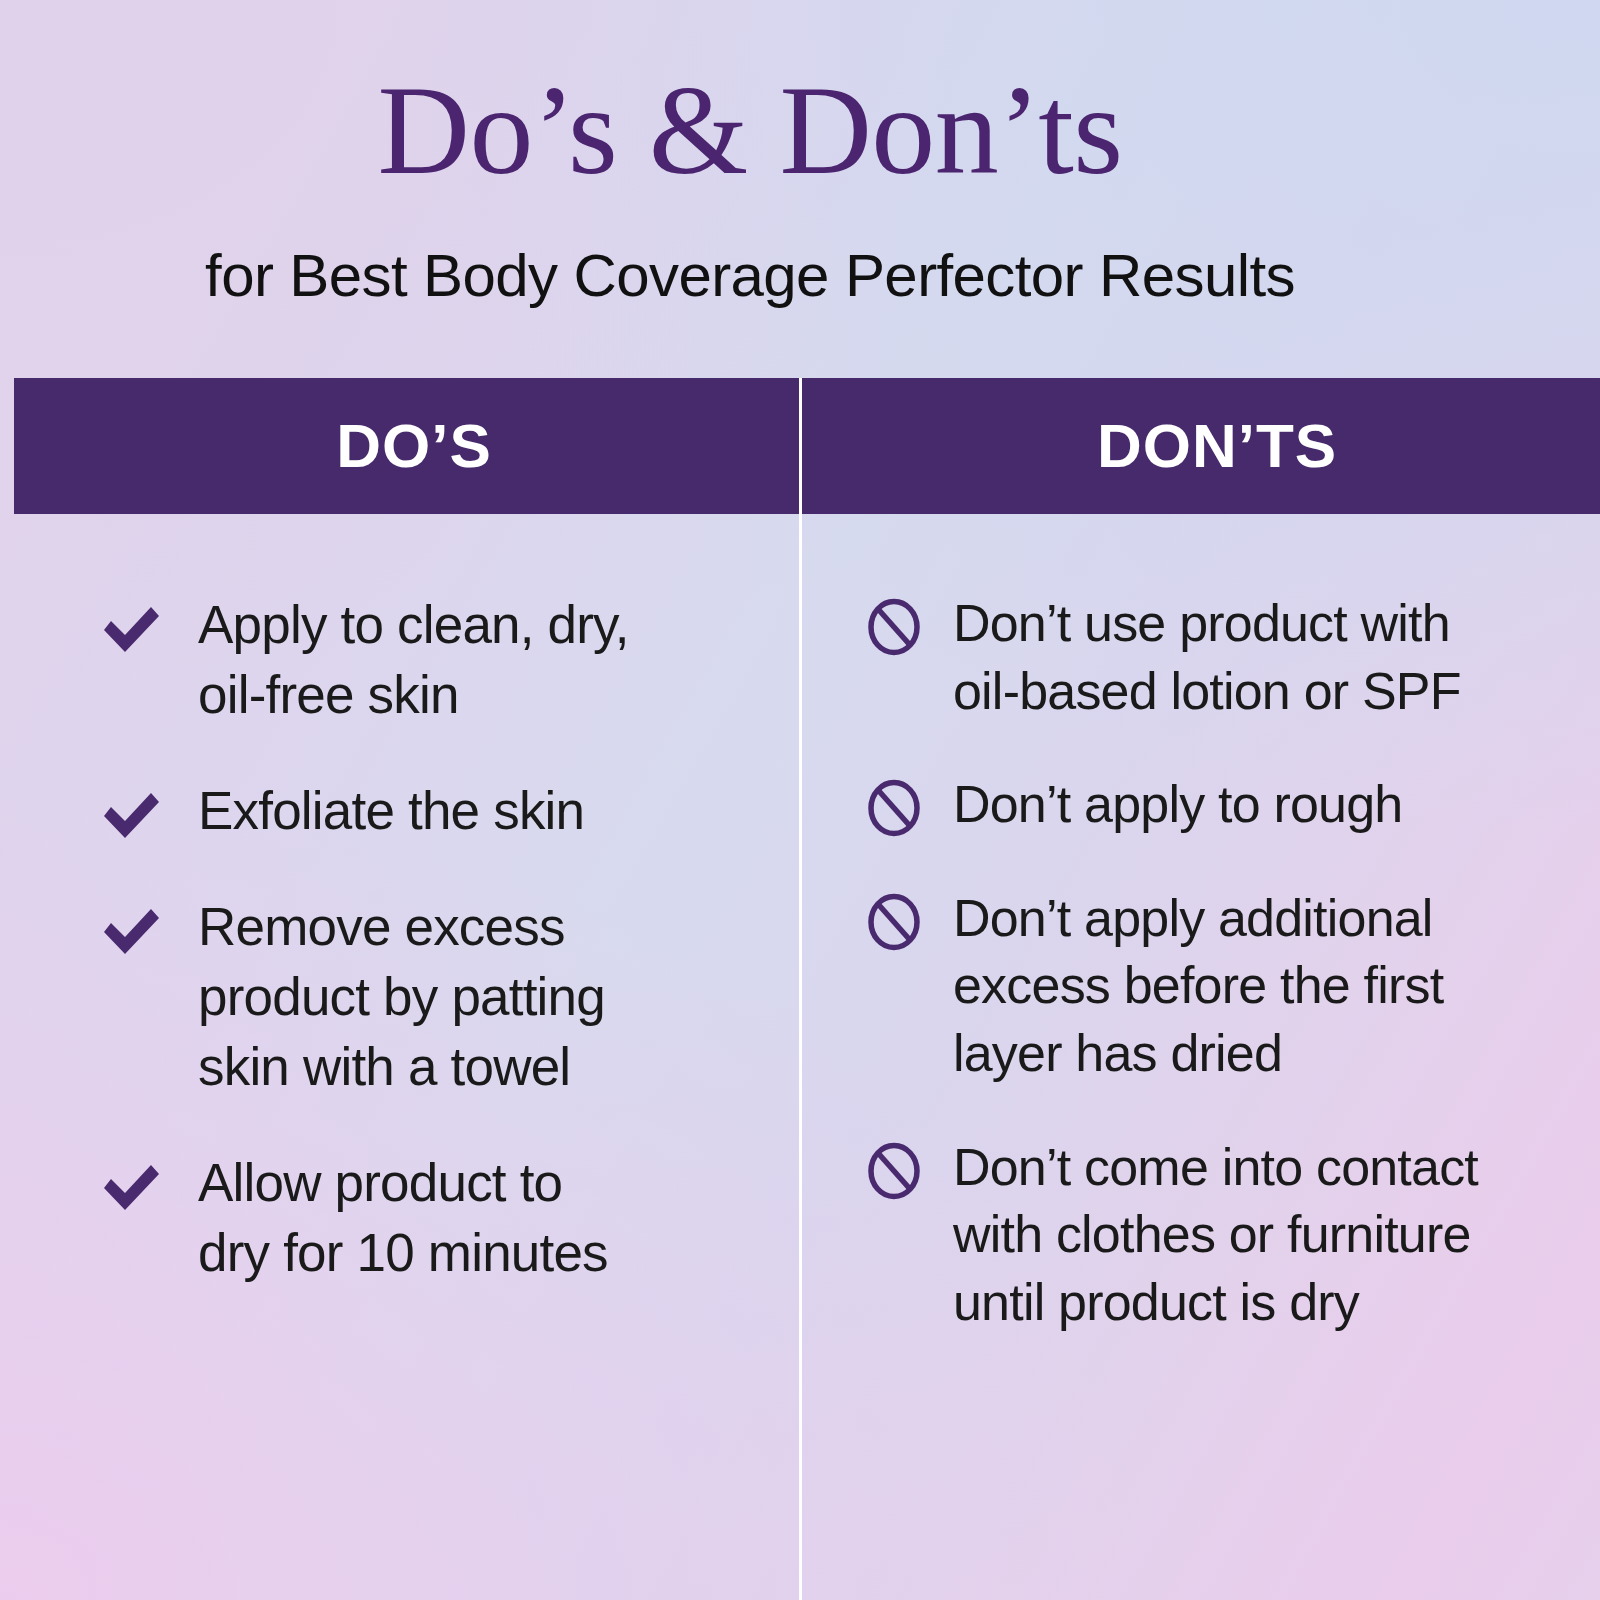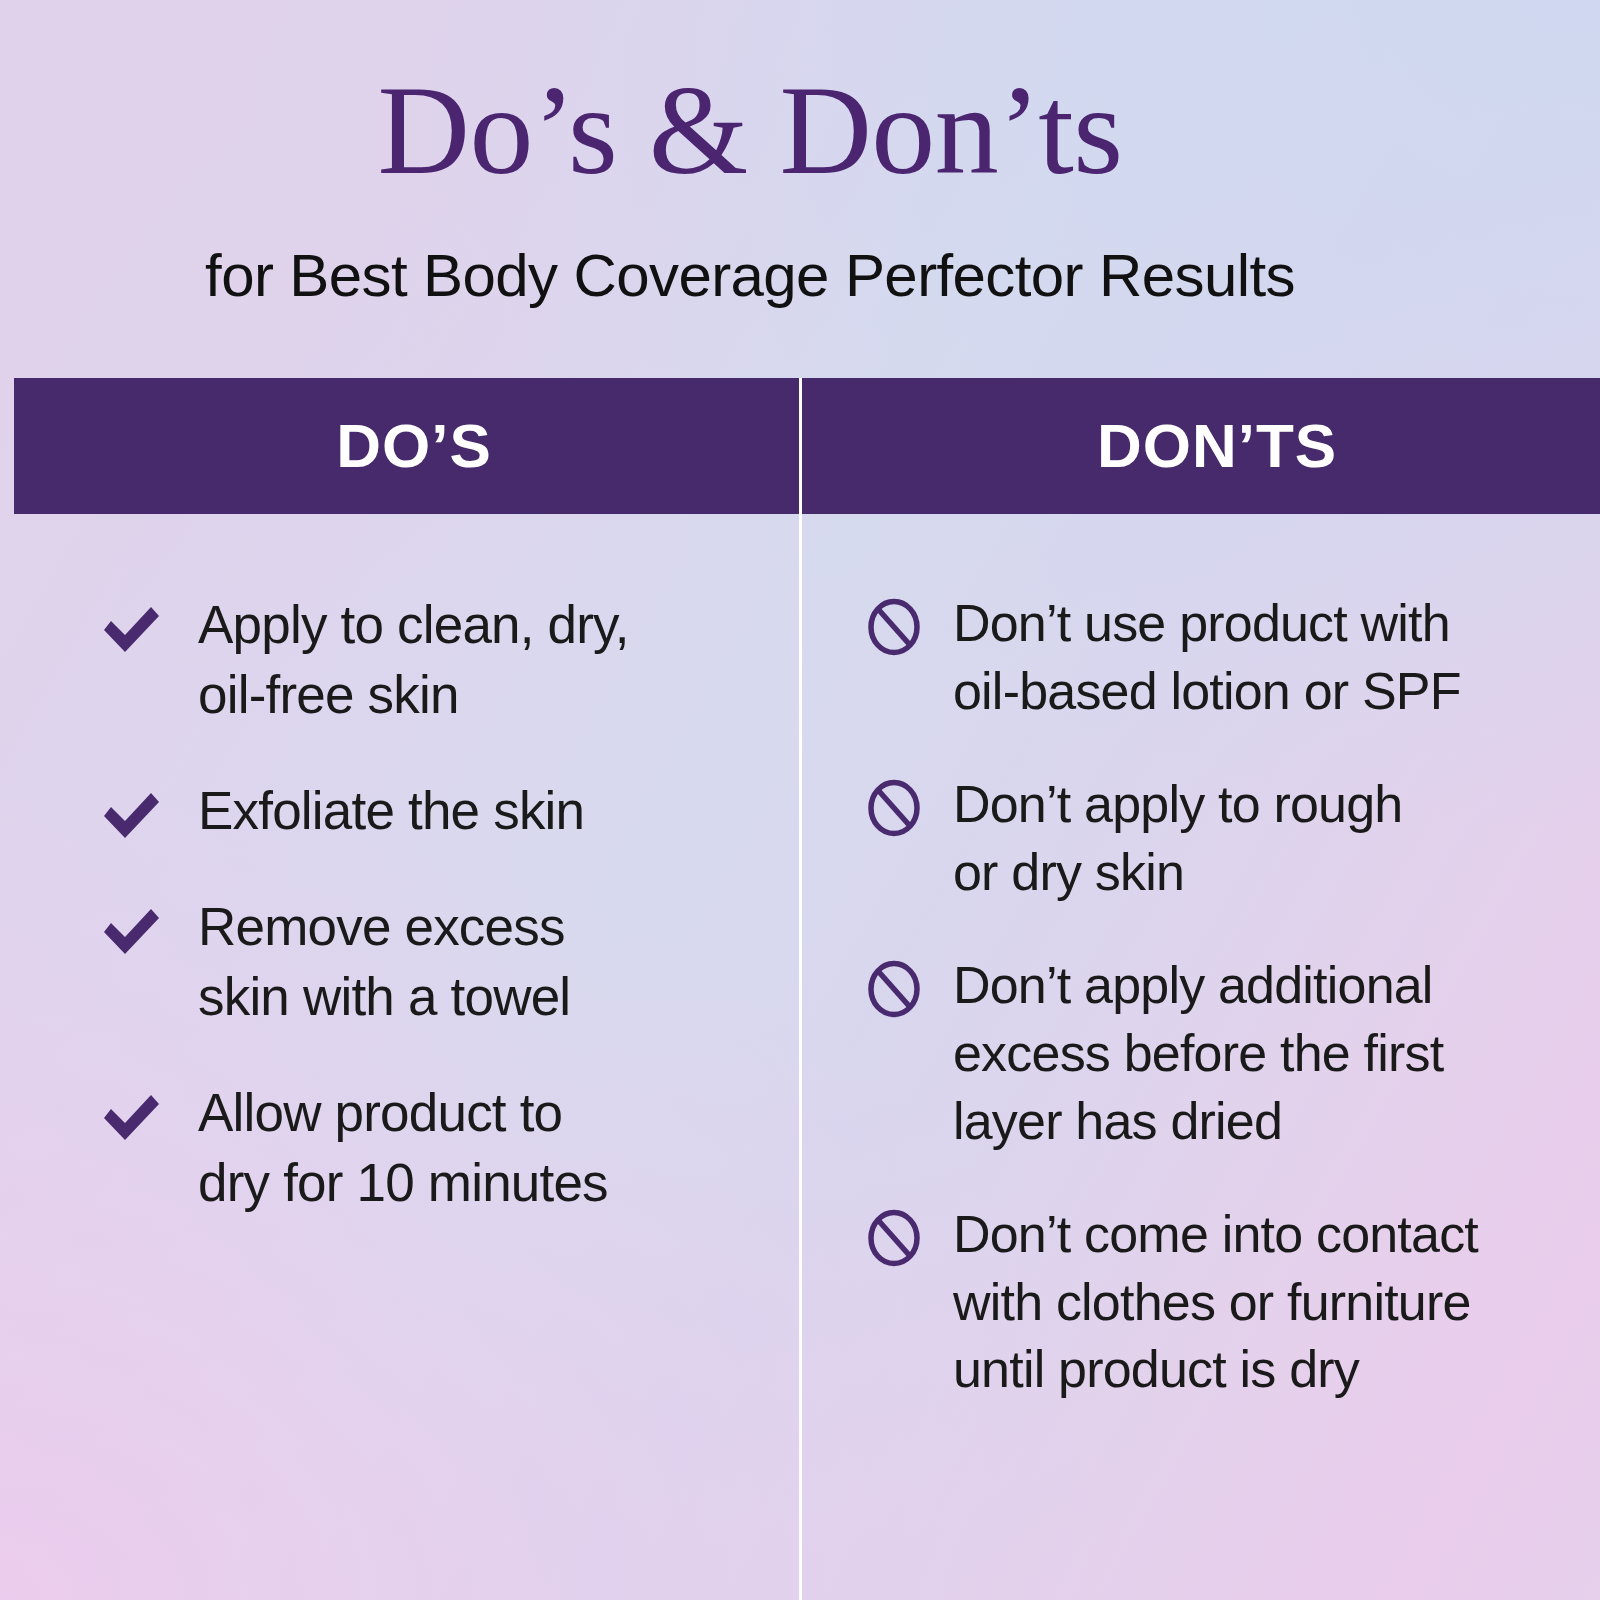--- a/index.html
+++ b/index.html
@@ -203,20 +203,21 @@
           <span class="list-text">
             <span class="line">Exfoliate the skin</span>
           </span>
         </div>
         <div class="list-item">
           <span class="list-icon"><svg viewBox="0 0 62 58" width="62" height="58" aria-hidden="true">
               <path d="M4 30 L11 21 L25 35 L51 7 L59 16 L25 52 Z" fill="#4A2A6E"></path>
             </svg></span>
           <span class="list-text">
             <span class="line">Remove excess</span>
+            <span class="line">product by patting</span>
             <span class="line">skin with a towel</span>
           </span>
         </div>
         <div class="list-item">
           <span class="list-icon"><svg viewBox="0 0 62 58" width="62" height="58" aria-hidden="true">
               <path d="M4 30 L11 21 L25 35 L51 7 L59 16 L25 52 Z" fill="#4A2A6E"></path>
             </svg></span>
           <span class="list-text">
             <span class="line">Allow product to</span>
             <span class="line">dry for 10 minutes</span>
@@ -234,21 +235,20 @@
             <span class="line">oil-based lotion or SPF</span>
           </span>
         </div>
         <div class="list-item">
           <span class="list-icon"><svg viewBox="0 0 58 58" width="58" height="58" aria-hidden="true">
               <ellipse cx="29" cy="29" rx="23" ry="25.5" fill="none" stroke="#4A2A6E" stroke-width="5.5"></ellipse>
               <line x1="13.5" y1="11.5" x2="44.5" y2="46.5" stroke="#4A2A6E" stroke-width="5.5" stroke-linecap="butt"></line>
             </svg></span>
           <span class="list-text">
             <span class="line">Don’t apply to rough</span>
-            <span class="line">or dry skin</span>
           </span>
         </div>
         <div class="list-item">
           <span class="list-icon"><svg viewBox="0 0 58 58" width="58" height="58" aria-hidden="true">
               <ellipse cx="29" cy="29" rx="23" ry="25.5" fill="none" stroke="#4A2A6E" stroke-width="5.5"></ellipse>
               <line x1="13.5" y1="11.5" x2="44.5" y2="46.5" stroke="#4A2A6E" stroke-width="5.5" stroke-linecap="butt"></line>
             </svg></span>
           <span class="list-text">
             <span class="line">Don’t apply additional</span>
             <span class="line">excess before the first</span>

